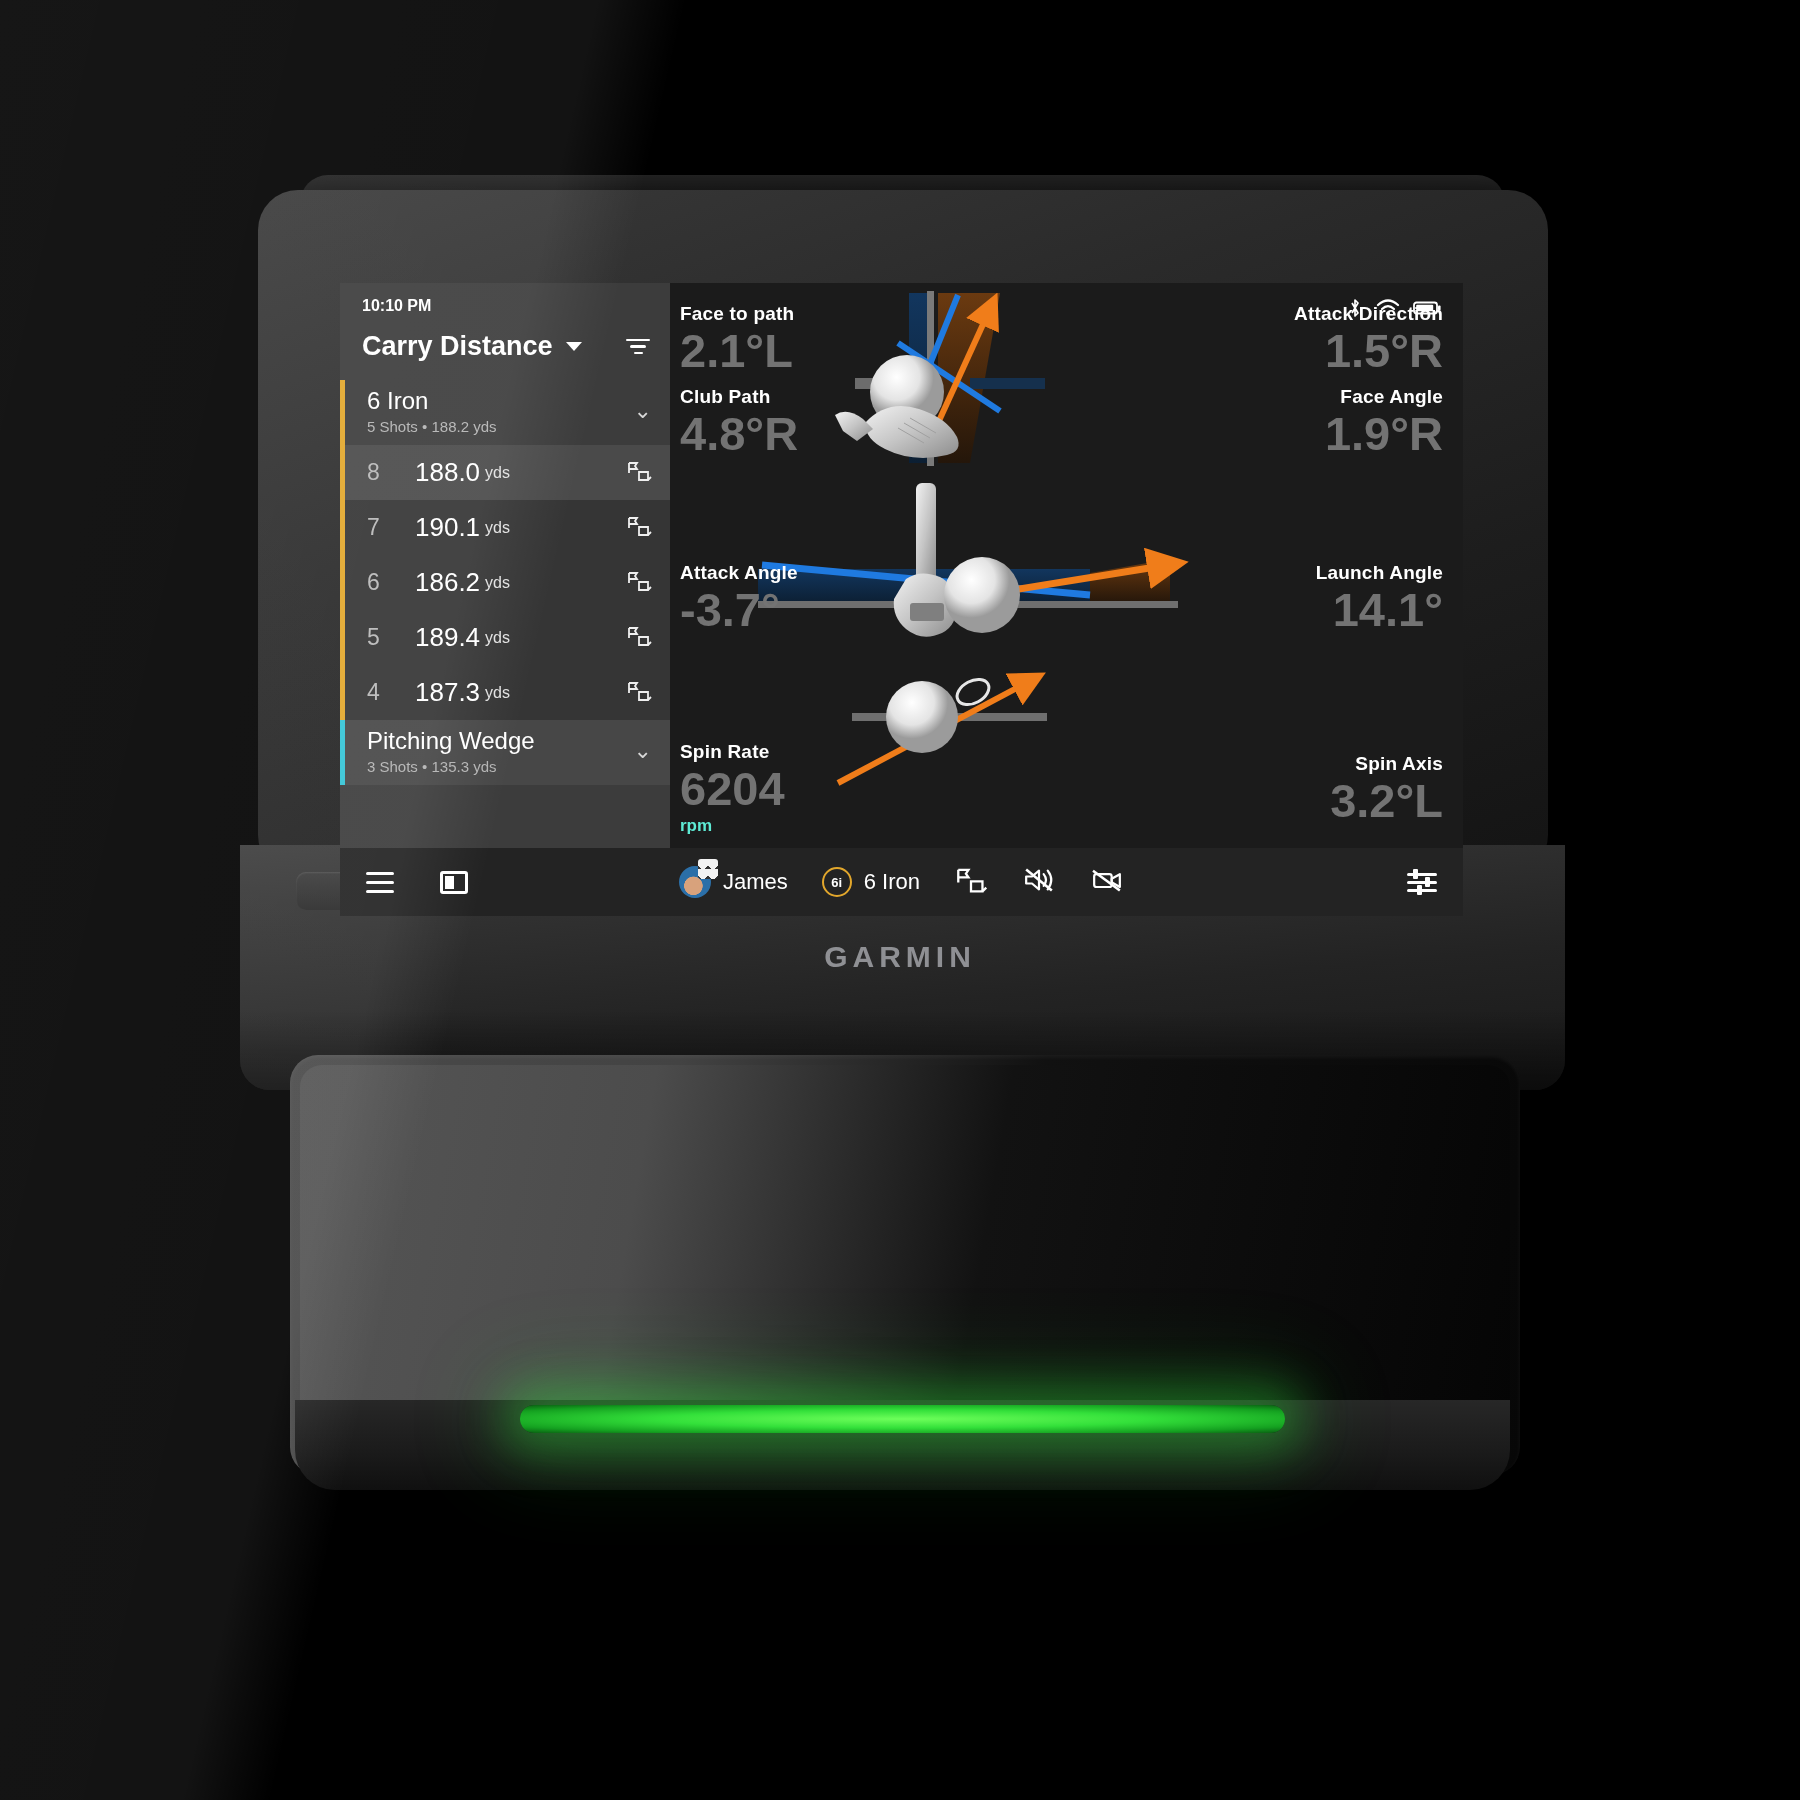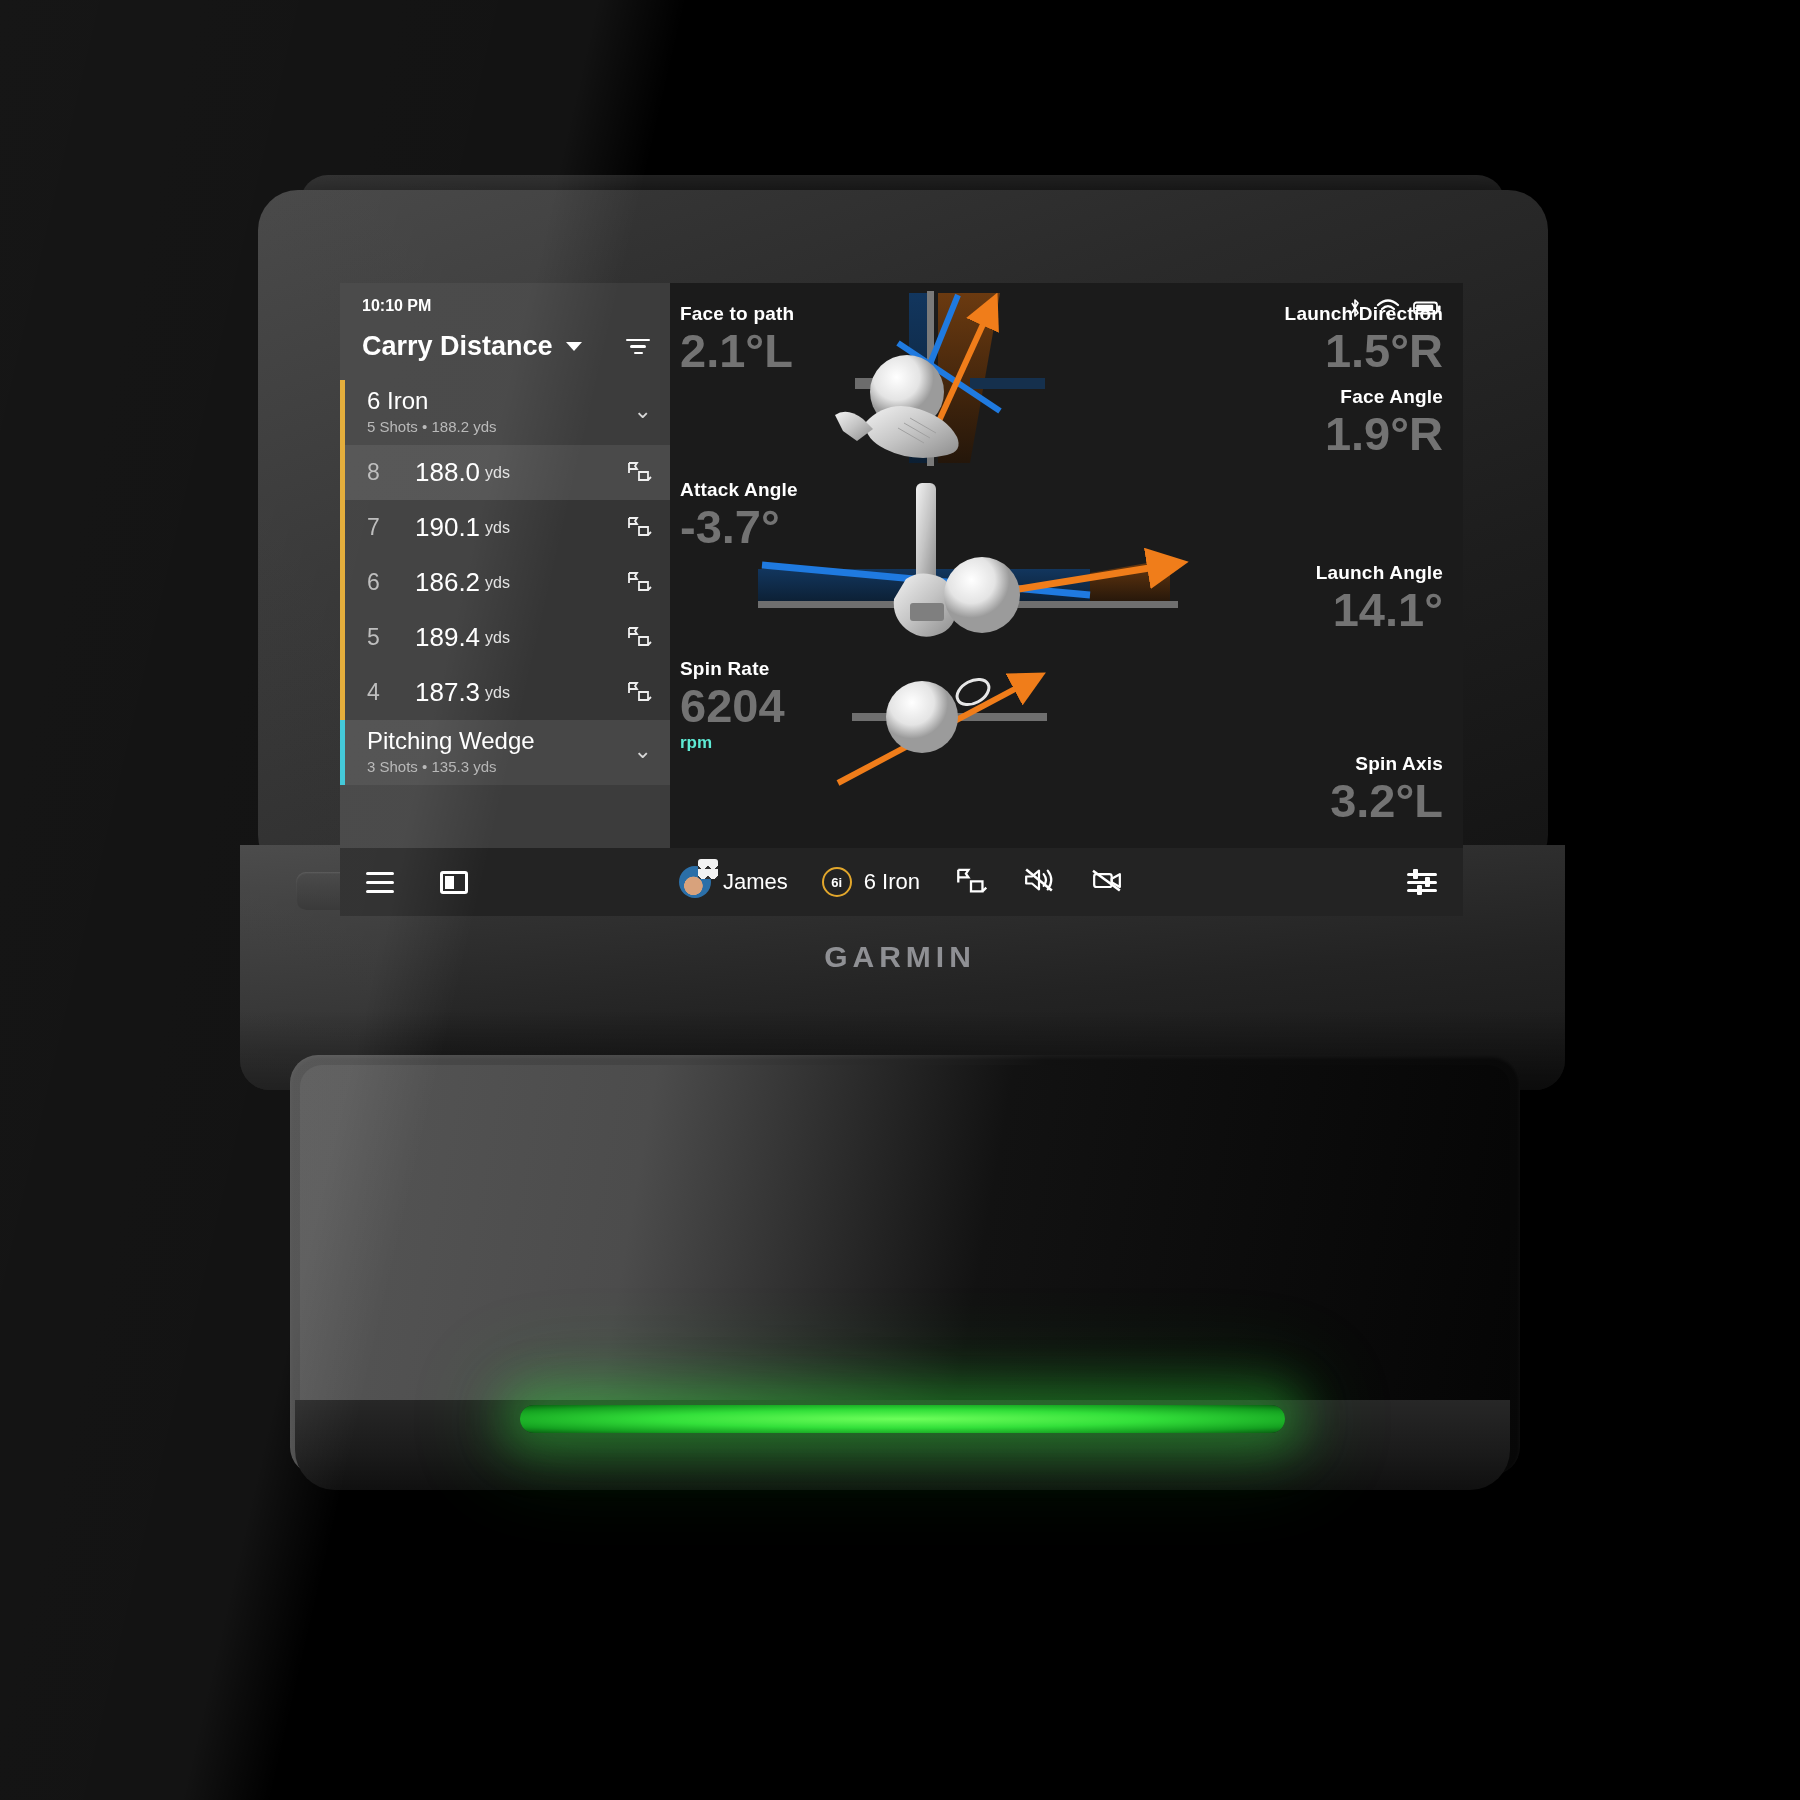--- a/index.html
+++ b/index.html
@@ -400,34 +400,38 @@
             <rect x="3.2" y="4.8" width="17" height="6.5" rx="1" fill="#fff"></rect>
             <rect x="25" y="5.6" width="2.6" height="5" rx="1" fill="#fff"></rect>
           </svg>
         </div>
 
         <div class="metric-col left">
           <div class="m-gap-a">
             <div class="metric-label">Face to path</div>
             <div class="metric-value">2.1°L</div>
           </div>
+          <div style="margin-top:12px">
+            <div class="metric-label">Club Path</div>
+            <div class="metric-value">4.8°R</div>
+          </div>
           <div class="m-gap-c">
             <div class="metric-label">Attack Angle</div>
             <div class="metric-value">-3.7°</div>
           </div>
           <div class="m-gap-e">
             <div class="metric-label">Spin Rate</div>
             <div class="metric-value">6204</div>
             <div class="metric-unit">rpm</div>
           </div>
         </div>
 
         <div class="metric-col right">
           <div class="m-gap-a">
-            <div class="metric-label">Launch Direction</div>
+            <div class="metric-label">Attack Direction</div>
             <div class="metric-value">1.5°R</div>
           </div>
           <div style="margin-top:12px">
             <div class="metric-label">Face Angle</div>
             <div class="metric-value">1.9°R</div>
           </div>
           <div class="m-gap-c">
             <div class="metric-label">Launch Angle</div>
             <div class="metric-value">14.1°</div>
           </div>

